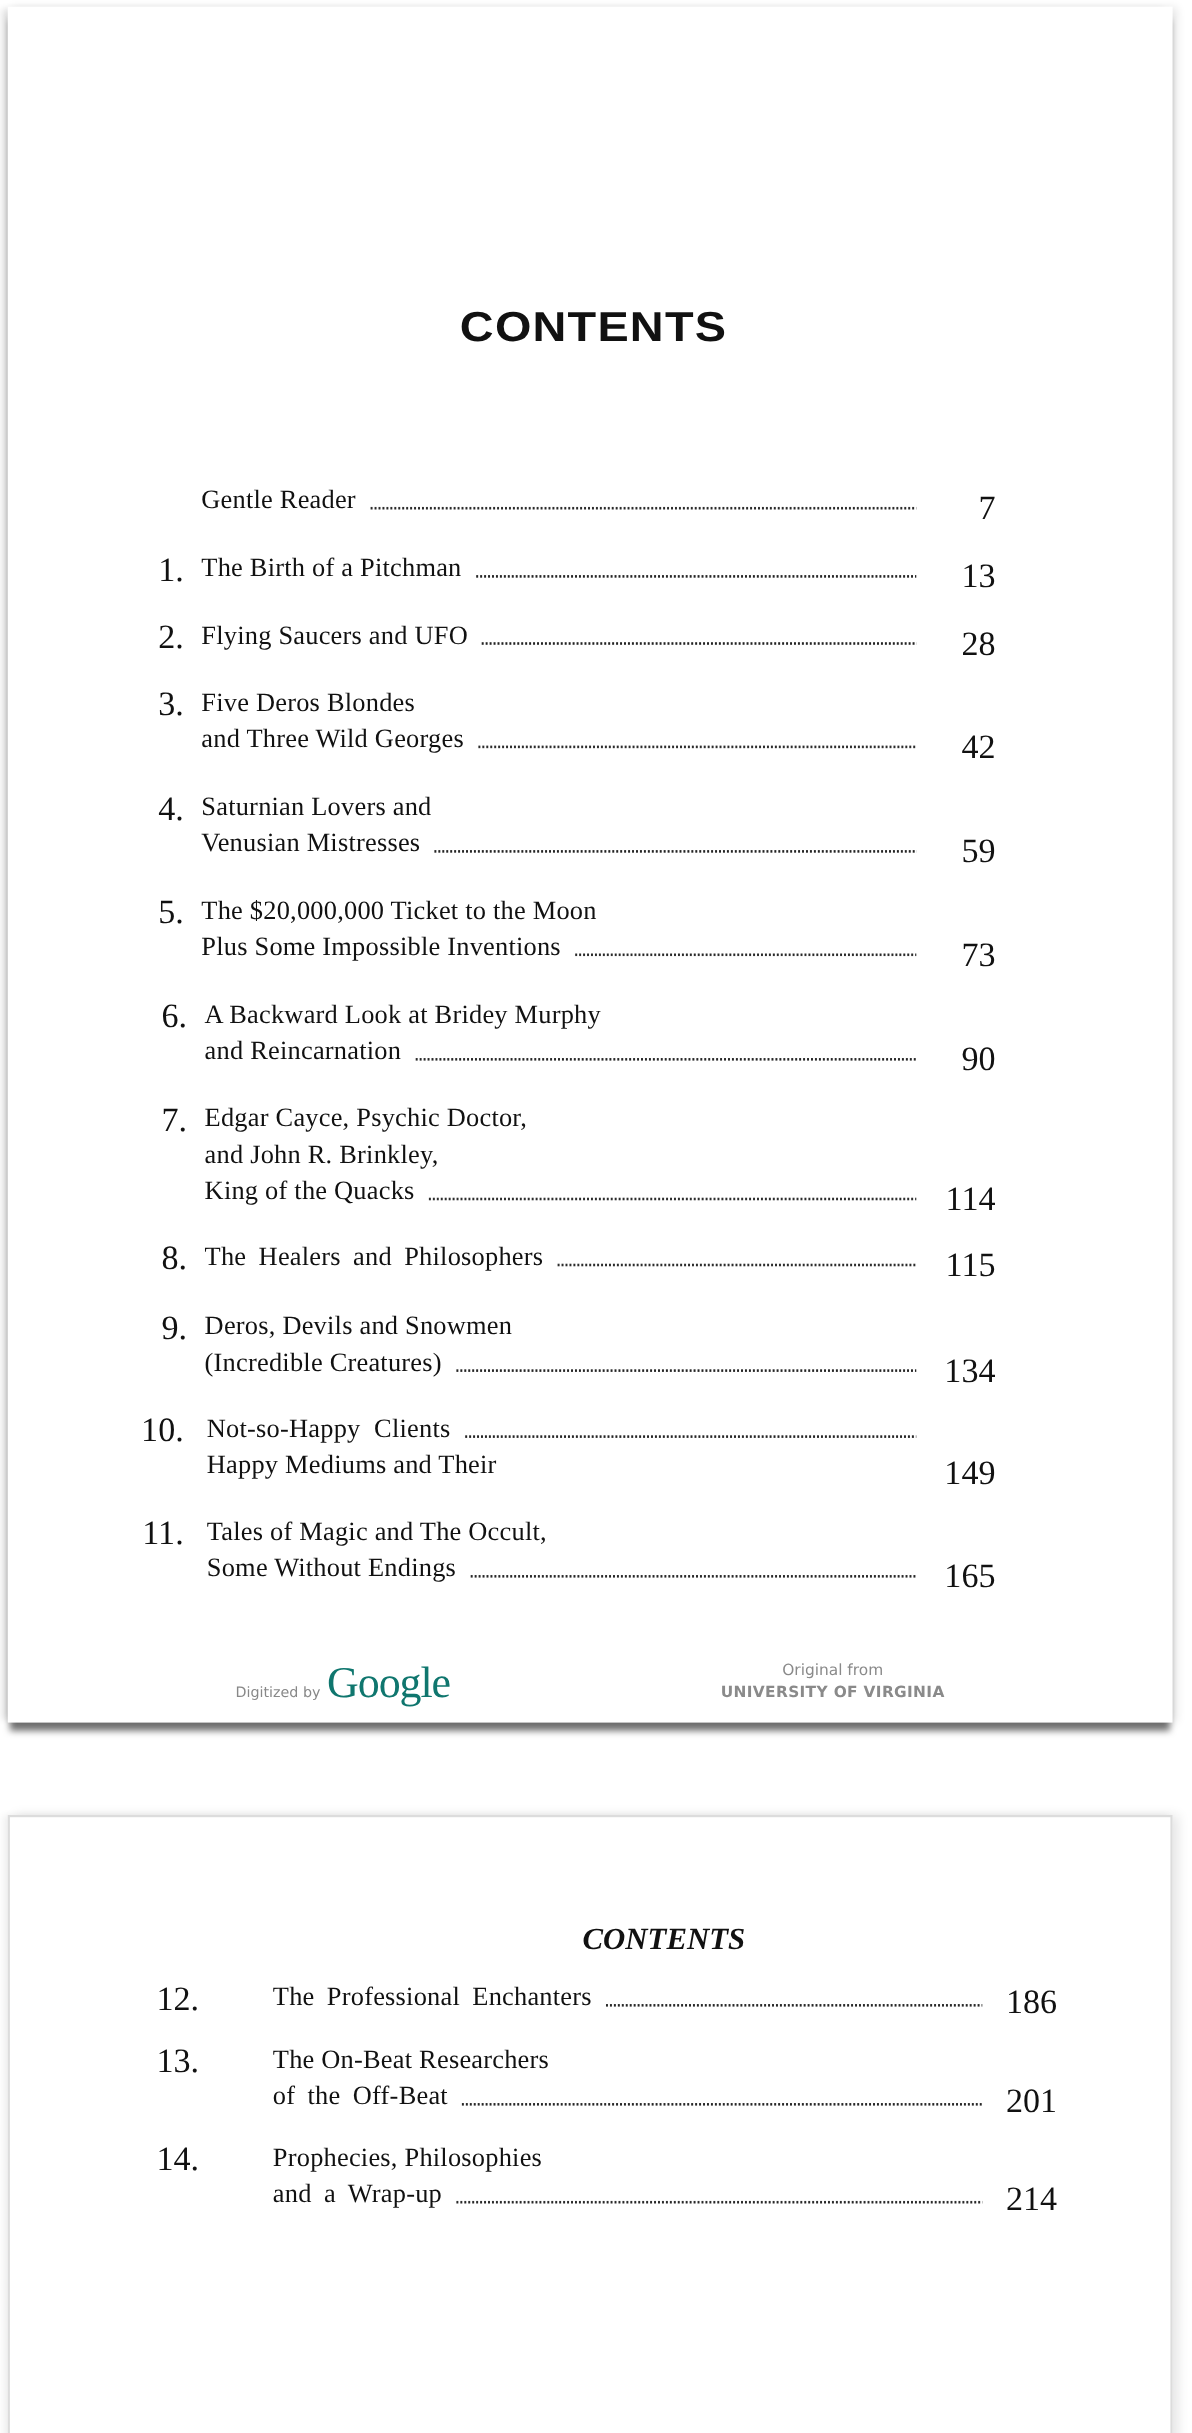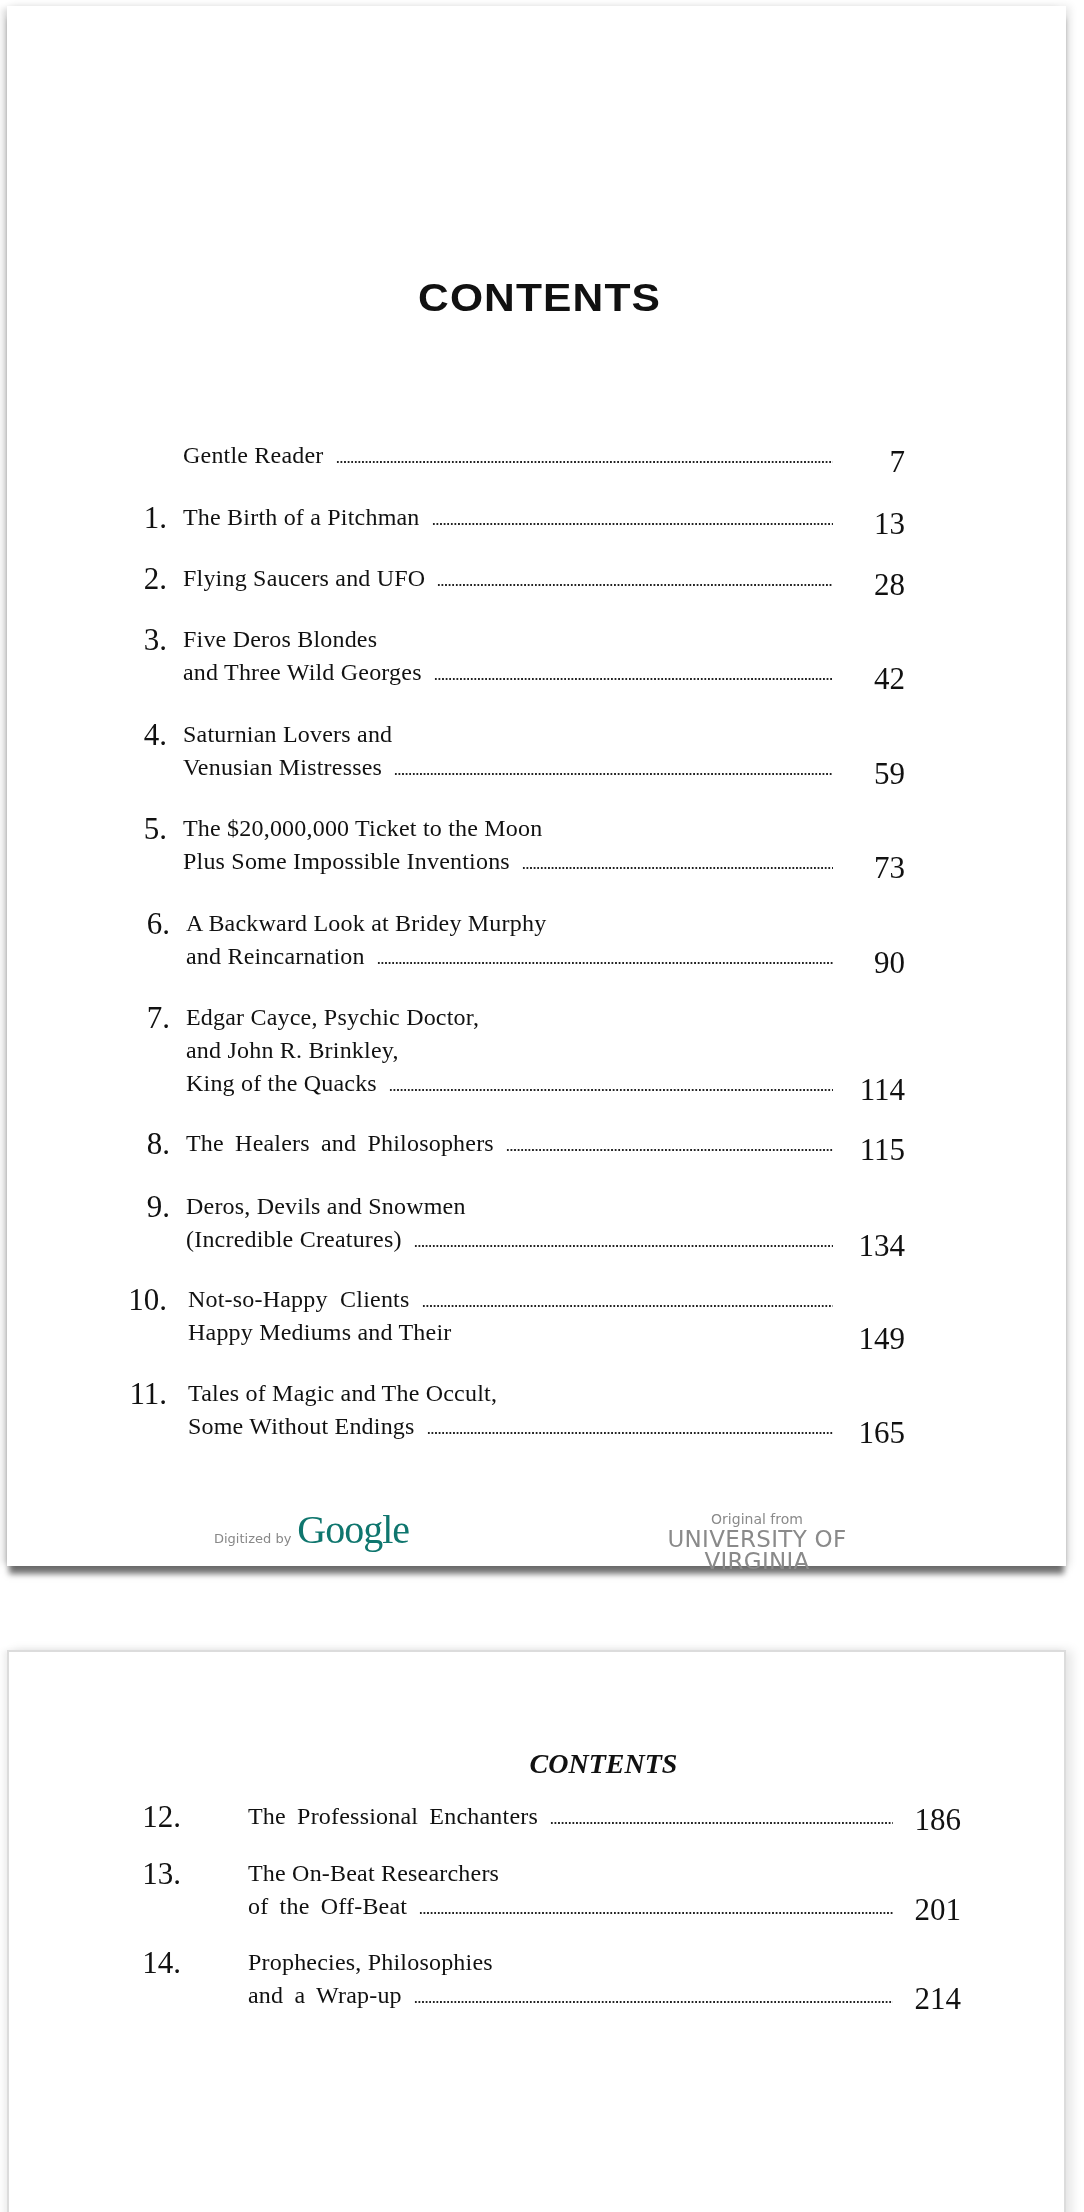--- a/index.html
+++ b/index.html
@@ -58,21 +58,21 @@
     font-family: "DejaVu Sans", sans-serif; font-size: 13px; margin-right: 6px; color: #888;
   }
   .footer-left .google {
     font-family: "Liberation Serif", serif; font-size: 40px; color: #0f766e; letter-spacing: -1px;
   }
   .footer-right {
     position: absolute; top: 1504px; left: 615px; width: 270px; text-align: center; color: #8a8a8a;
     font-family: "DejaVu Sans", sans-serif;
   }
   .footer-right .orig { font-size: 14px; line-height: 18px; }
-  .footer-right .univ { font-size: 23px; line-height: 22px; letter-spacing: 0.3px; }
+  .footer-right .univ { font-size: 14px; line-height: 22px; letter-spacing: 0.3px; font-weight: bold; }
 </style>
 </head>
 <body>
 
 <div class="page page1">
   <div class="heading1">CONTENTS</div>
 
   <div class="entry" style="top:433px;">
     <div class="num" style="left:100px;"></div>
     <div class="lines" style="left:176px; width:650px;">

